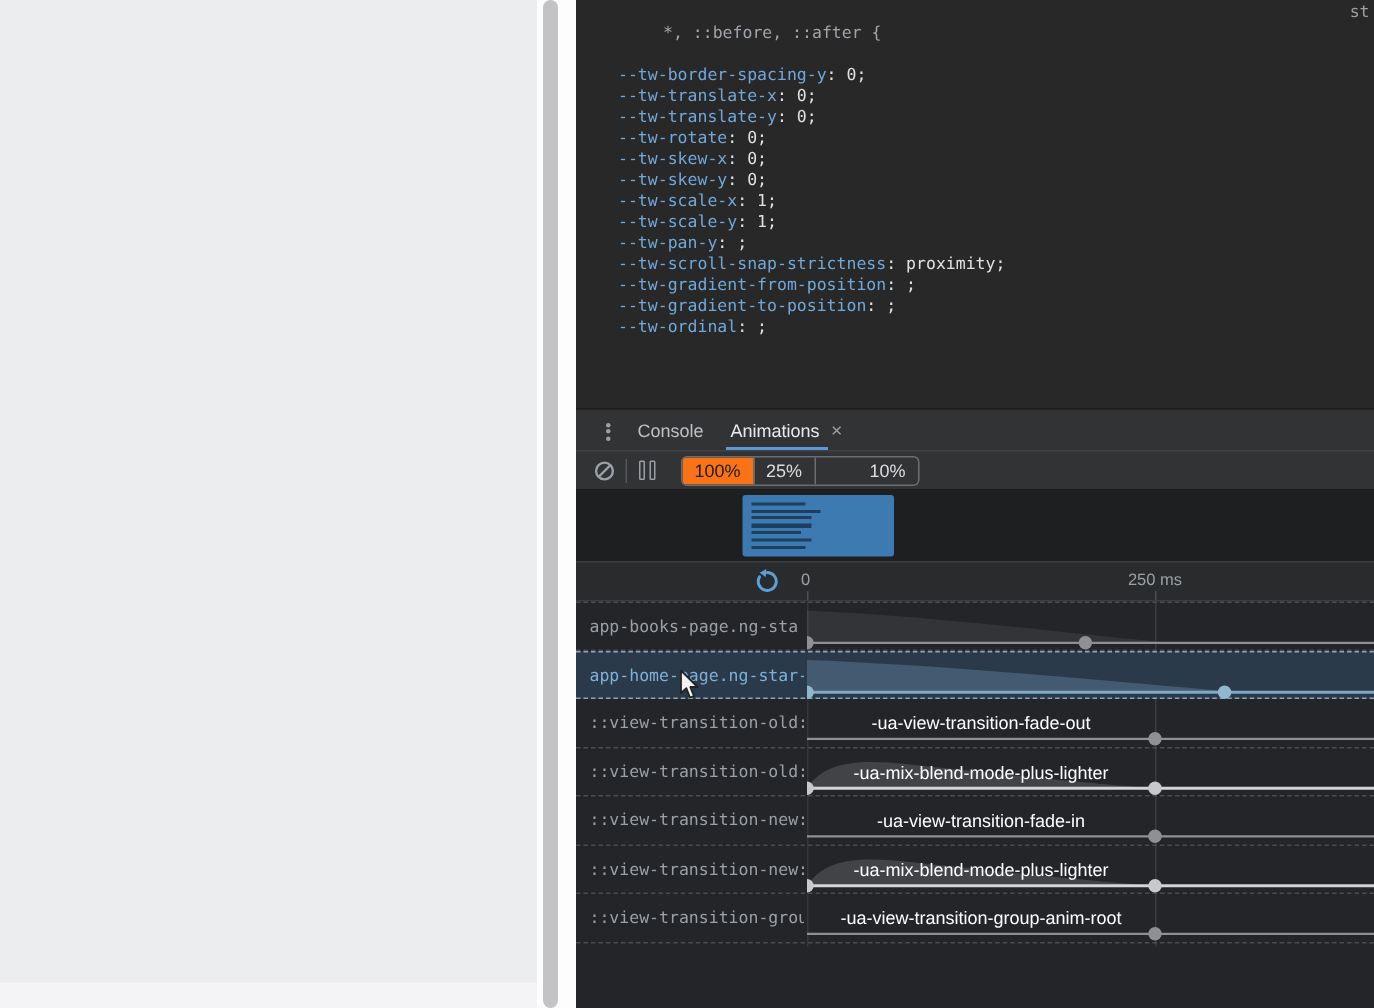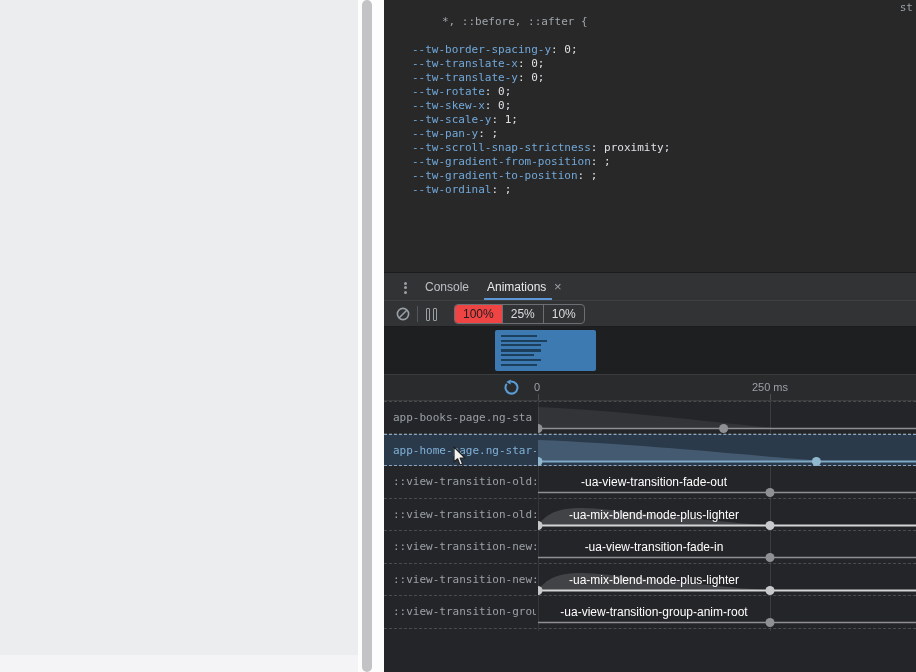--- a/index.html
+++ b/index.html
@@ -37,22 +37,22 @@
   .tab-close { position:absolute; left:170px; top:0; height:28px; line-height:28px; font-size:13px; color:#9aa0a6; cursor:pointer; }
 
   
   .anim-toolbar { position:absolute; left:0; top:300px; width:532px; height:27px; background:#323335; border-top:1px solid #404144; border-bottom:1px solid #1d1d1f; }
   .clear-icon { position:absolute; left:12px; top:6px; width:14px; height:14px; cursor:pointer; }
   .tb-divider { position:absolute; left:33px; top:5px; width:1px; height:16px; background:#53565a; }
   .pause-icon { position:absolute; left:42px; top:6px; width:16px; height:13px; cursor:pointer; }
   .pause-icon i { display:inline-block; width:4px; height:13px; border:1.5px solid #9aa0a6; margin-right:3px; border-radius:1px; }
   .speed-group { position:absolute; left:70px; top:3px; height:20px; display:flex; border:1px solid #6b6e72; border-radius:4px; overflow:hidden; }
   .speed-btn { height:18px; line-height:18px; padding:0 8px; font-size:12px; color:#dcdee1; cursor:pointer; border-right:1px solid #6b6e72; background:transparent; border-top:none;border-bottom:none;border-left:none; font-family:"Liberation Sans",sans-serif; }
-  .speed-btn:last-child { border-right:none; }
-  .speed-btn.selected { background:#ef4444; color:#1d1d1f; }
+  .speed-btn:last-child { border-right:none;margin-left:28px; }
+  .speed-btn.selected { background:#f97316; color:#1d1d1f; }
 
   
   .preview-band { position:absolute; left:0; top:327px; width:532px; height:47px; background:#1e1f20; }
   .preview-thumb { position:absolute; left:111px; top:3px; width:101px; height:41px; background:#3d7ab1; border-radius:2px; padding:5px 0 0 6px; }
   .preview-thumb i { display:block; height:2px; background:#1c3f5e; margin-bottom:2.6px; }
 
   
   .ruler { position:absolute; left:0; top:374px; width:532px; height:27px; background:#2a2b2d; border-top:1px solid #3b3c3e; border-bottom:1px solid #3b3c3e; font-size:11px; color:#9aa0a6; }
   .replay-icon { position:absolute; left:119px; top:4px; width:17px; height:17px; cursor:pointer; }
   .zero-label { position:absolute; left:150px; top:6px; }
@@ -92,20 +92,22 @@
     <div class="code">
       <div class="code-line">
         <span class="sel-text">*, ::before, ::after {</span>
       </div>
       <div id="css-declarations">
           <div class="code-line decl"><span class="prop-name">--tw-border-spacing-y</span><span class="prop-value">: 0;</span></div>
           <div class="code-line decl"><span class="prop-name">--tw-translate-x</span><span class="prop-value">: 0;</span></div>
           <div class="code-line decl"><span class="prop-name">--tw-translate-y</span><span class="prop-value">: 0;</span></div>
           <div class="code-line decl"><span class="prop-name">--tw-rotate</span><span class="prop-value">: 0;</span></div>
           <div class="code-line decl"><span class="prop-name">--tw-skew-x</span><span class="prop-value">: 0;</span></div>
+          <div class="code-line decl"><span class="prop-name">--tw-skew-y</span><span class="prop-value">: 0;</span></div>
+          <div class="code-line decl"><span class="prop-name">--tw-scale-x</span><span class="prop-value">: 1;</span></div>
           <div class="code-line decl"><span class="prop-name">--tw-scale-y</span><span class="prop-value">: 1;</span></div>
           <div class="code-line decl"><span class="prop-name">--tw-pan-y</span><span class="prop-value">: ;</span></div>
           <div class="code-line decl"><span class="prop-name">--tw-scroll-snap-strictness</span><span class="prop-value">: proximity;</span></div>
           <div class="code-line decl"><span class="prop-name">--tw-gradient-from-position</span><span class="prop-value">: ;</span></div>
           <div class="code-line decl"><span class="prop-name">--tw-gradient-to-position</span><span class="prop-value">: ;</span></div>
           <div class="code-line decl"><span class="prop-name">--tw-ordinal</span><span class="prop-value">: ;</span></div>
         </div>
     </div>
     <span class="stylesheet-link">st</span>
   </div>

